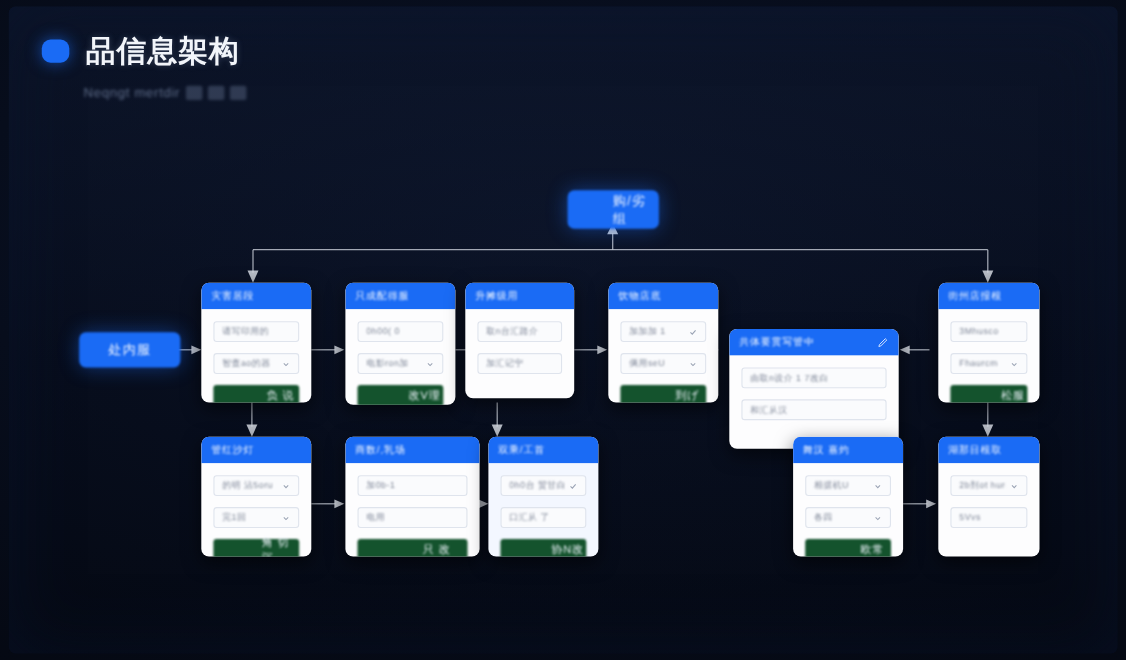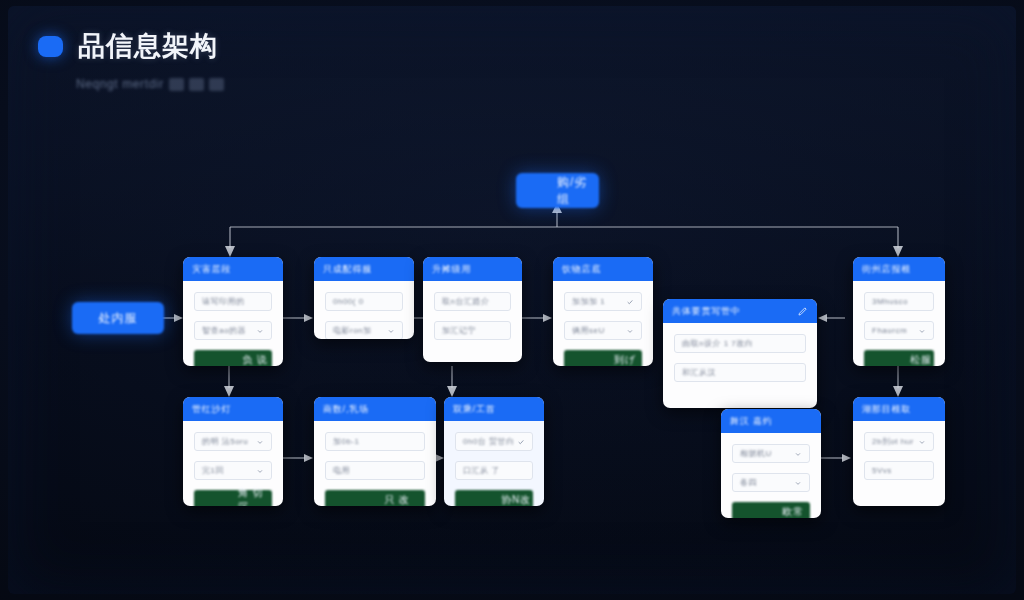--- a/index.html
+++ b/index.html
@@ -273,21 +273,21 @@
         <span class="field-icon">
           <svg viewBox="0 0 12 12">
               <path d="M3 5 L6 8 L9 5" stroke="currentColor" stroke-width="1.4" fill="none"></path>
             </svg>
         </span>
       </div>
       <div class="card-button blur-s">负 说</div>
     </div>
   </div>
 
-  <div class="card" style="left:314px; top:257px; width:100px; height:82px;">
+  <div class="card" style="left:314px; top:257px; width:100px; height:111px;">
     <div class="card-header">
       <span class="card-title blur-t">只成配得服</span>
     </div>
     <div class="card-body">
       <div class="field">
         <span class="field-text blur-s">0h00(  0</span>
       </div>
       <div class="field">
         <span class="field-text blur-s">电影ron加</span>
         <span class="field-icon">
@@ -431,21 +431,21 @@
             </svg>
         </span>
       </div>
       <div class="field">
         <span class="field-text blur-s">口汇从 了</span>
       </div>
       <div class="card-button blur-s">协N改</div>
     </div>
   </div>
 
-  <div class="card" style="left:721px; top:397px; width:100px; height:109px;margin-top:12px;">
+  <div class="card" style="left:721px; top:397px; width:100px; height:109px;">
     <div class="card-header">
       <span class="card-title blur-t">舞汉 嘉灼</span>
     </div>
     <div class="card-body">
       <div class="field">
         <span class="field-text blur-s">相据机U</span>
         <span class="field-icon">
           <svg viewBox="0 0 12 12">
               <path d="M3 5 L6 8 L9 5" stroke="currentColor" stroke-width="1.4" fill="none"></path>
             </svg>

